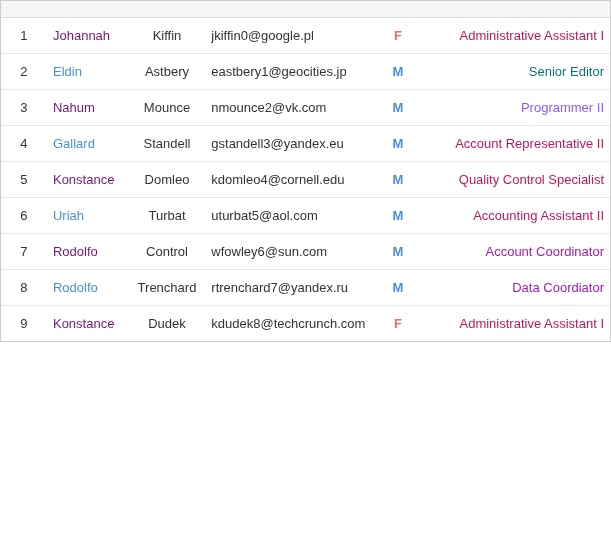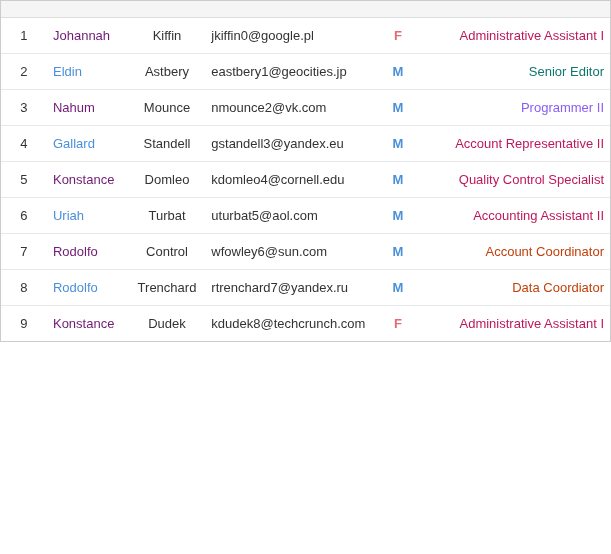--- a/index.html
+++ b/index.html
@@ -85,21 +85,21 @@
       color: #e06c75;
       font-weight: bold;
     }
     .jobtitle-pink {
       color: #8b5cf6;
     }
     .jobtitle-blue {
       color: #be185d;
     }
     .jobtitle-teal {
-      color: #c2410c;
+      color: #a21caf;
     }
     .jobtitle-default {
       color: #0f766e;
     }
     th.col-empid, th.col-firstname, th.col-lastname, th.col-email, th.col-gender, th.col-jobtitle {
       font-size: 12px;
       color: #666;
     }
   </style>
 </head>

